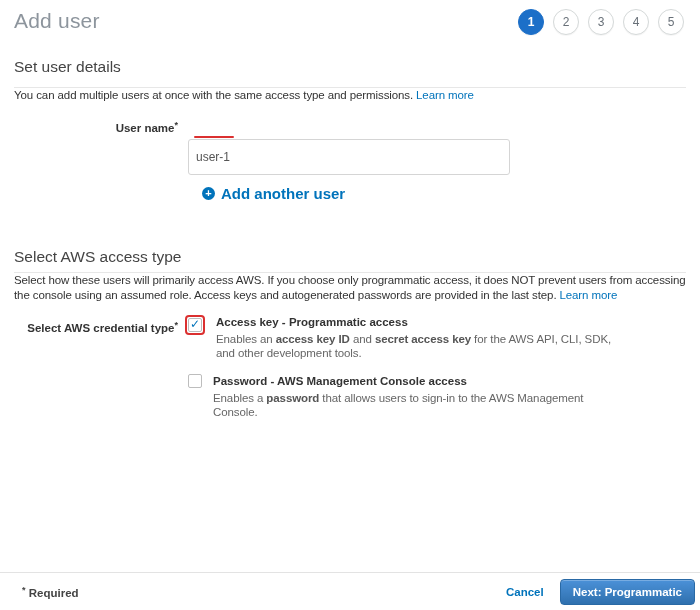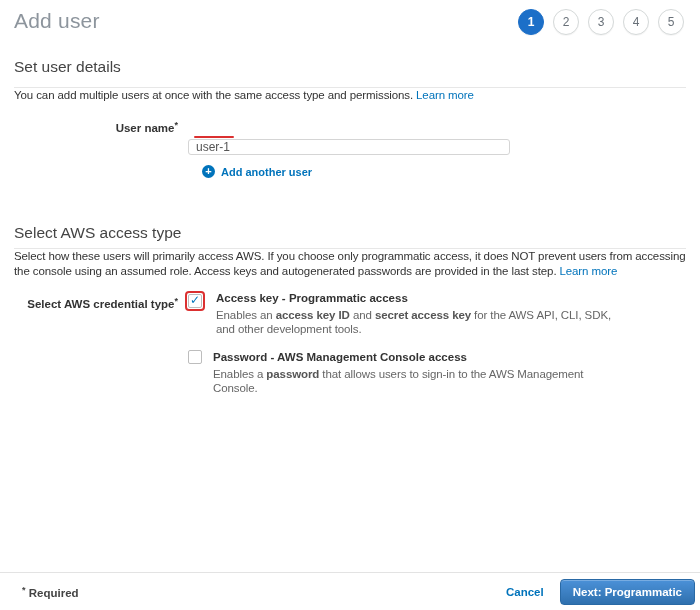--- a/index.html
+++ b/index.html
@@ -49,35 +49,35 @@
   .link.spaced{margin-left:3px;}
   .form-row{display:flex;margin-top:12px;}
   .form-label{
     width:164px;text-align:right;font-weight:bold;font-size:11.5px;color:#333;
     padding-top:5px;flex-shrink:0;
   }
   .form-field{margin-left:10px;}
   sup.star{font-size:9px;vertical-align:4px;}
   .input-wrap{position:relative;display:inline-block;}
   .text-input{
-    width:322px;height:16px;border:1px solid #d5d5d5;border-radius:3px;
+    width:322px;height:36px;border:1px solid #d5d5d5;border-radius:3px;
     font-family:"Liberation Sans","DejaVu Sans",sans-serif;
     font-size:12px;color:#555;padding:3px 7px;outline:none;background:#fff;margin-top:24px;
   }
   .annotation-underline{
     position:absolute;left:6px;top:21px;width:40px;height:2px;
     background:var(--annotation-red);border-radius:1px;pointer-events:none;
   }
   .add-user-row{display:flex;align-items:center;margin:10px 0 0 188px;}
   .add-icon{
     width:13px;height:13px;border-radius:50%;background:var(--link-blue);
     color:#fff;font-size:11px;font-weight:bold;line-height:13px;text-align:center;
     display:inline-block;margin-right:6px;cursor:pointer;
   }
-  .add-user-link{font-size:11px;font-weight:bold;}
+  .add-user-link{font-size:15px;font-weight:bold;}
   .options{margin-left:10px;}
   .option-row{display:flex;margin-bottom:14px;}
   .cb-outer{flex-shrink:0;}
   .cb-annotated{
     display:inline-block;border:2px solid var(--annotation-red);
     border-radius:4px;padding:1px;line-height:0;margin:-3px 0 0 -3px;
   }
   .checkbox{
     width:14px;height:14px;border:1px solid #bdbdbd;border-radius:2px;background:#fff;
     display:inline-flex;align-items:center;justify-content:center;cursor:pointer;

